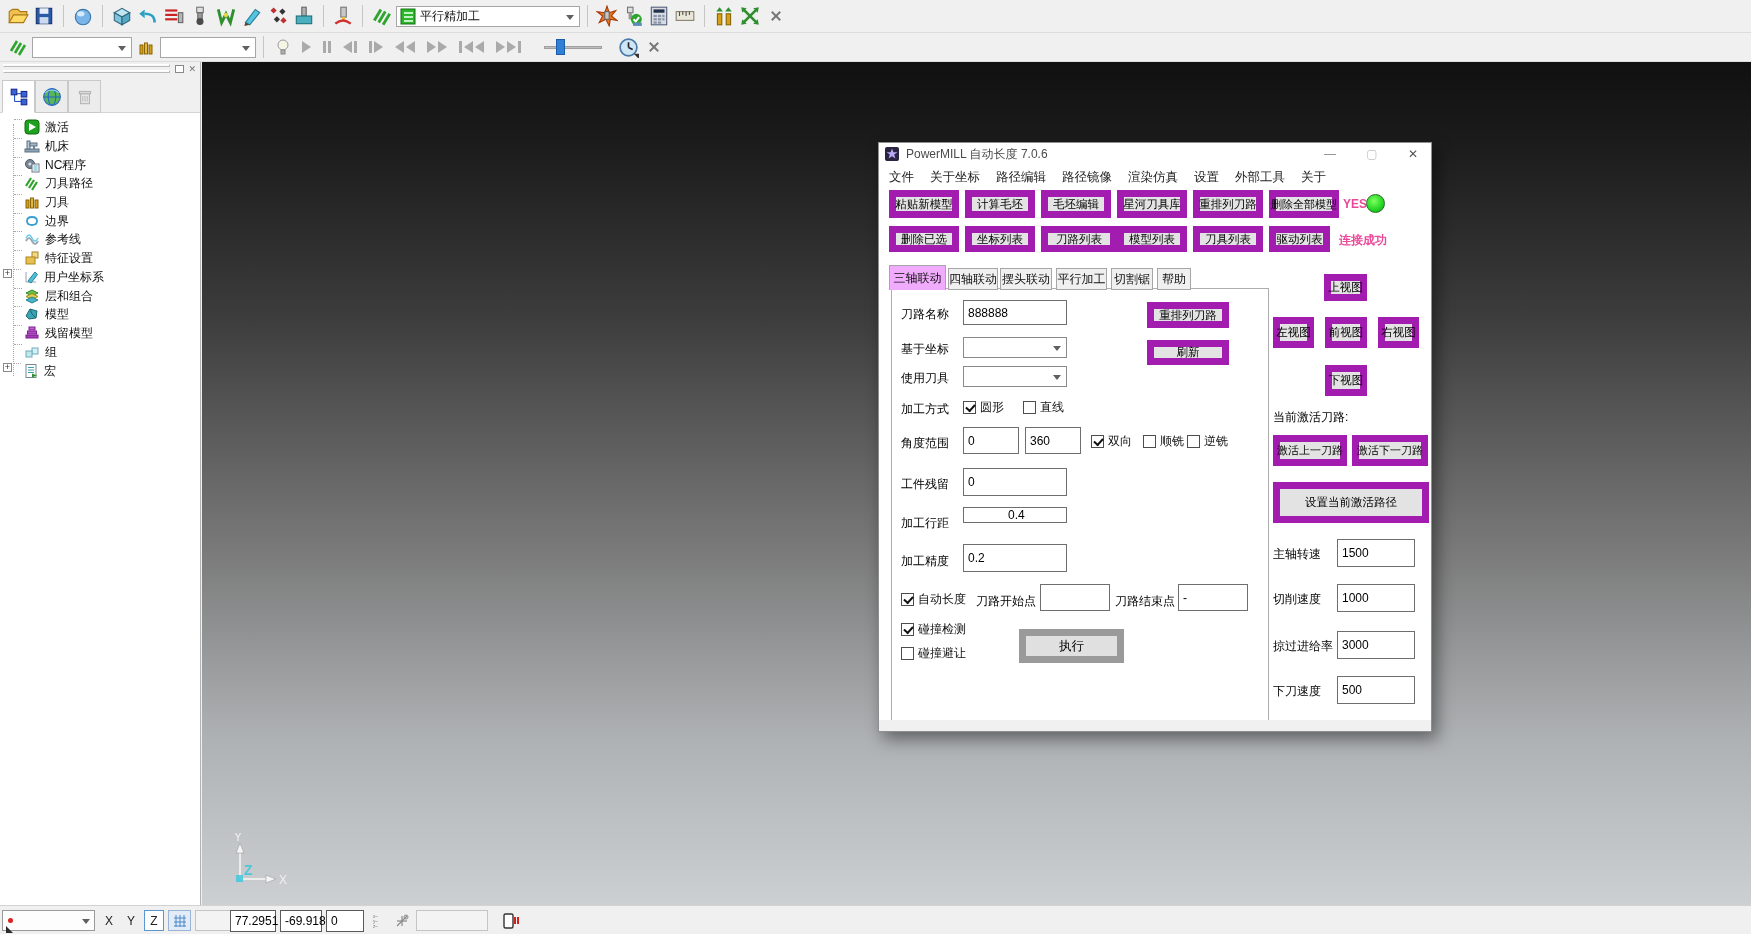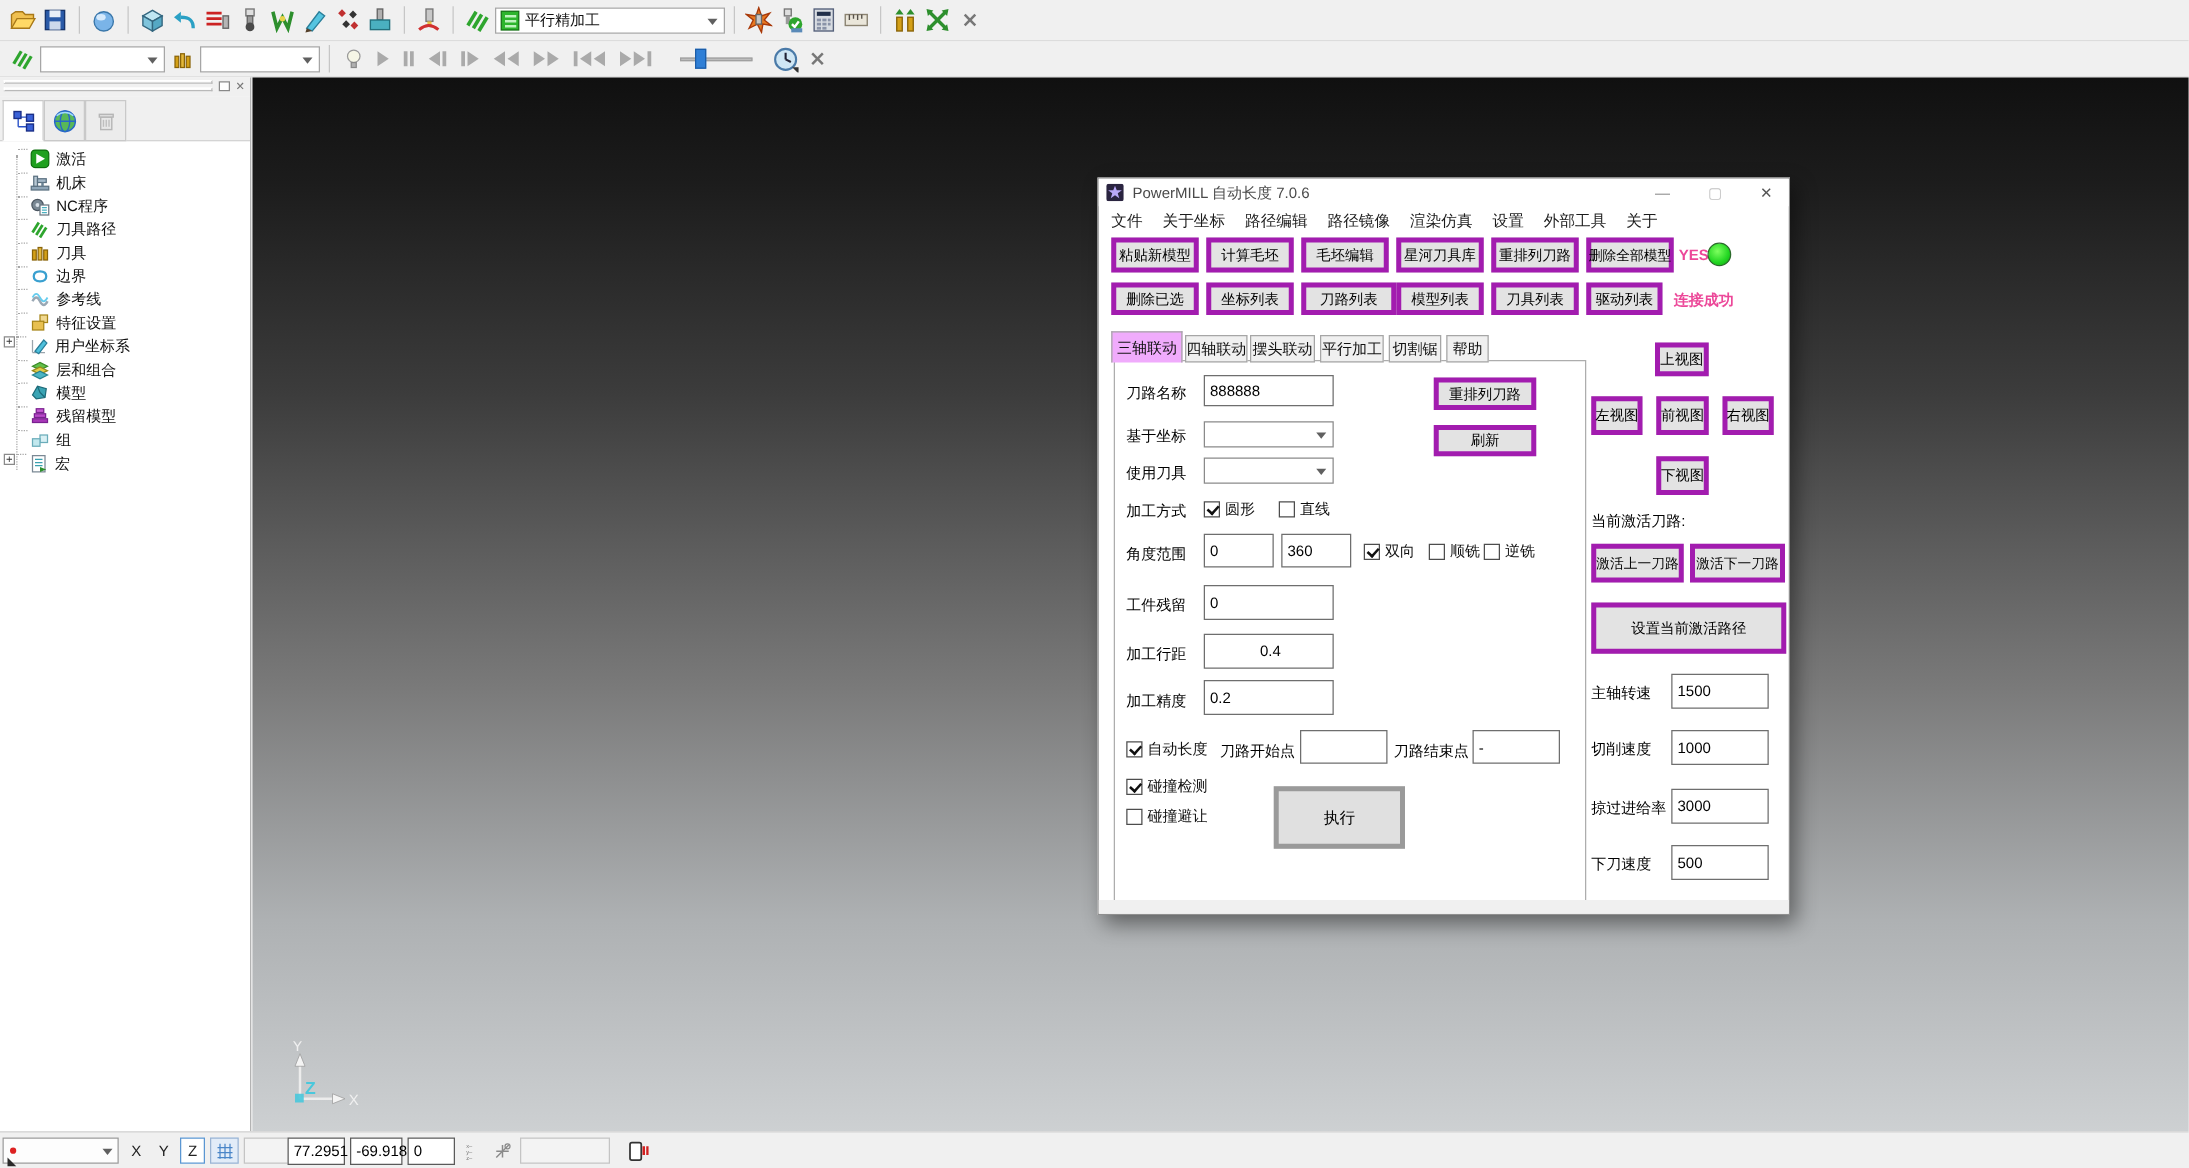--- a/index.html
+++ b/index.html
@@ -37,21 +37,21 @@
   .exp{position:absolute;left:4px;top:4px;width:9px;height:9px;border:1px solid #8a8a8a;background:#fff;font-size:9px;line-height:7px;text-align:center;color:#333;z-index:2}
   
   #viewport{position:absolute;left:202px;top:62px;right:0;bottom:29px;background:linear-gradient(180deg,#101010 0%,#1c1c1c 10%,#3c3c3c 30%,#7a7a7a 58%,#aeb1b3 80%,#cdd0d2 100%)}
   
   #dialog{position:absolute;left:878px;top:142px;width:554px;height:590px;background:#fff;border:1px solid #8f8f8f;box-shadow:5px 7px 16px rgba(0,0,0,.45);font-size:12px}
   #dlg-title{position:absolute;left:0;top:0;right:0;height:22px;background:#fff;display:flex;align-items:center}
   #dlg-title .t{color:#4a4a4a;margin-left:7px;font-size:12px}
   .wctl{position:absolute;top:0;width:26px;height:21px;display:flex;align-items:center;justify-content:center;color:#8a8a8a;font-size:12px}
   #dlg-menu{position:absolute;left:2px;top:23px;right:0;height:23px;display:flex;align-items:center}
   #dlg-menu span{padding:0 8px;color:#1c1c1c;font-size:12.5px}
-  .btn{position:absolute;background:#e3e3e3;border:4px solid #a21caf;display:flex;align-items:center;justify-content:center;color:#000;font-size:11.5px;white-space:nowrap;cursor:default}
+  .btn{position:absolute;background:#e3e3e3;border:7px solid #a21caf;display:flex;align-items:center;justify-content:center;color:#000;font-size:11.5px;white-space:nowrap;cursor:default}
   .inp{position:absolute;border:1px solid #6e6e6e;background:#fff;font-size:12px;padding:0 4px;color:#000;outline:none}
   .sel{position:absolute;border:1px solid #8a8a8a;background:#fff}
   .tab{position:absolute;top:125px;height:22px;background:#f0f0f0;border:1px solid #a6a6a6;display:flex;align-items:center;justify-content:center;font-size:12px;z-index:1}
   .tab.active{top:122px;height:25px;background:#f0abfc;border-bottom:none;z-index:3}
   #groupbox{position:absolute;left:12px;top:145px;width:378px;height:433px;border:1px solid #adadad;background:#fff;z-index:0}
   .flabel{position:absolute;font-size:12px;color:#000;white-space:nowrap}
   .cb{position:absolute;display:flex;align-items:center;gap:4px;font-size:12px;white-space:nowrap}
   .cb .box{width:13px;height:13px;border:1px solid #4d4d4d;background:#fff;position:relative;flex:none}
   .cb.on .box:after{content:"";position:absolute;left:2px;top:2px;width:7px;height:4px;border-left:2px solid #101010;border-bottom:2px solid #101010;transform:rotate(-48deg)}
   .magenta{color:#ec4899;font-weight:bold}
@@ -614,21 +614,21 @@
       </span>
     <span class="cb" style="left:308px;top:290px">
         <span class="box"></span>
         <span>逆铣</span>
       </span>
 
     <span class="flabel" style="left:22px;top:333px">工件残留</span>
     <input class="inp" style="left: 84px; top: 325px; width: 104px; height: 28px;" readonly="" value="0">
 
     <span class="flabel" style="left:22px;top:372px">加工行距</span>
-    <input class="inp" style="left: 84px; top: 364px; width: 104px; height: 28px; padding-left: 44px;" readonly="" value="0.4">
+    <input class="inp" style="left: 84px; top: 364px; width: 104px; height: 16px; padding-left: 44px;" readonly="" value="0.4">
 
     <span class="flabel" style="left:22px;top:410px">加工精度</span>
     <input class="inp" style="left: 84px; top: 401px; width: 104px; height: 28px;" readonly="" value="0.2">
 
     <span class="cb on" style="left:22px;top:448px">
         <span class="box"></span>
         <span>自动长度</span>
       </span>
     <span class="flabel" style="left:97px;top:450px">刀路开始点</span>
     <input class="inp" style="left: 161px; top: 441px; width: 70px; height: 27px;" readonly="" value="">
@@ -636,21 +636,21 @@
     <input class="inp" style="left: 299px; top: 441px; width: 70px; height: 27px;" readonly="" value="-">
 
     <span class="cb on" style="left:22px;top:478px">
         <span class="box"></span>
         <span>碰撞检测</span>
       </span>
     <span class="cb" style="left:22px;top:502px">
         <span class="box"></span>
         <span>碰撞避让</span>
       </span>
-    <div class="btn" style="left:140px;top:486px;width:105px;height:50px;background:#e0e0e0;border-color:#9a9a9a;font-size:12.5px">执行</div>
+    <div class="btn" style="left:140px;top:486px;width:105px;height:34px;background:#e0e0e0;border-color:#9a9a9a;font-size:12.5px">执行</div>
 
     <div class="btn" style="left:445px;top:131px;width:43px;height:27px">上视图</div>
     <div class="btn" style="left:394px;top:174px;width:41px;height:31px">左视图</div>
     <div class="btn" style="left:446px;top:174px;width:42px;height:31px">前视图</div>
     <div class="btn" style="left:499px;top:174px;width:41px;height:31px">右视图</div>
     <div class="btn" style="left:446px;top:222px;width:42px;height:31px">下视图</div>
 
     <span class="flabel" style="left:394px;top:266px">当前激活刀路:</span>
     <div class="btn" style="left:394px;top:292px;width:74px;height:31px;font-size:11px">激活上一刀路</div>
     <div class="btn" style="left:473px;top:292px;width:76px;height:31px;font-size:11px">激活下一刀路</div>

